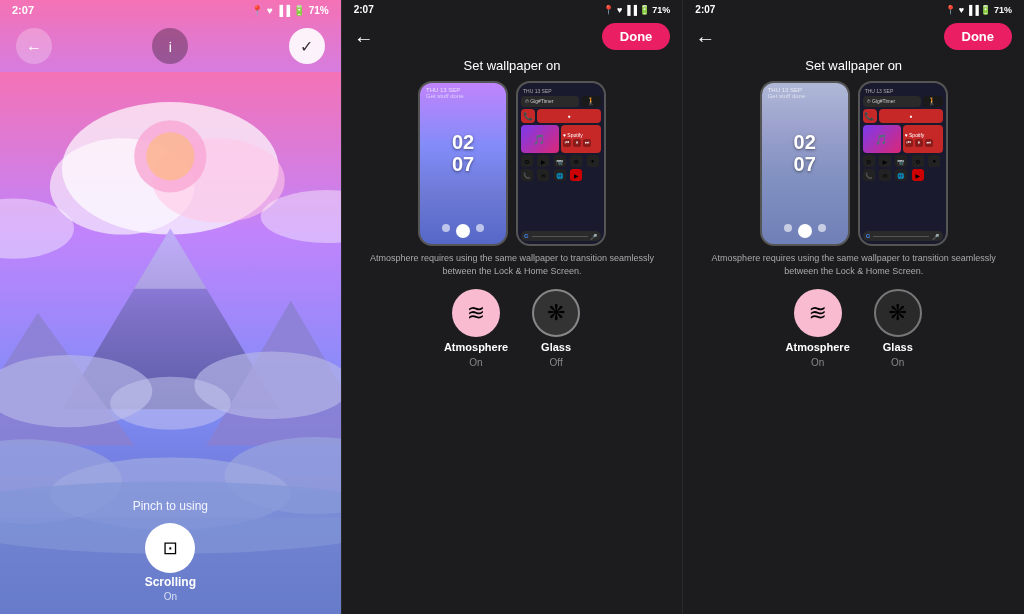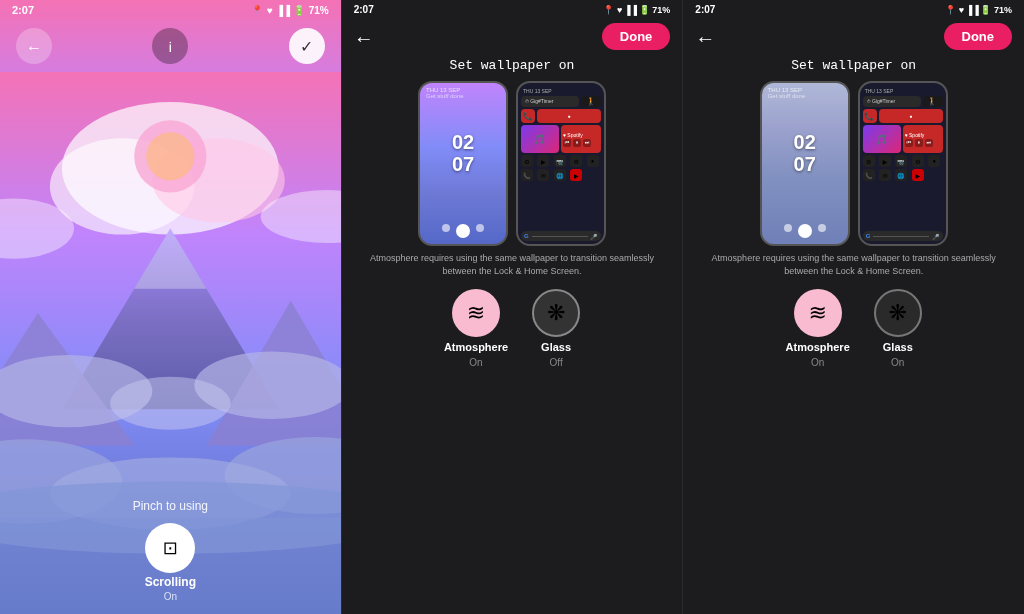--- a/index.html
+++ b/index.html
@@ -82,21 +82,20 @@
       padding: 6px 18px;
       font-size: 13px;
       font-weight: 600;
       cursor: pointer;
     }
     .set-wallpaper-label {
       color: white;
       font-size: 13px;
       text-align: center;
       margin-bottom: 8px;
-      font-family: Liberation Mono, monospace;
     }
     .phones-preview {
       display: flex;
       justify-content: center;
       gap: 8px;
       padding: 0 8px;
       margin-bottom: 6px;
     }
     .phone-mock {
       width: 90px;

